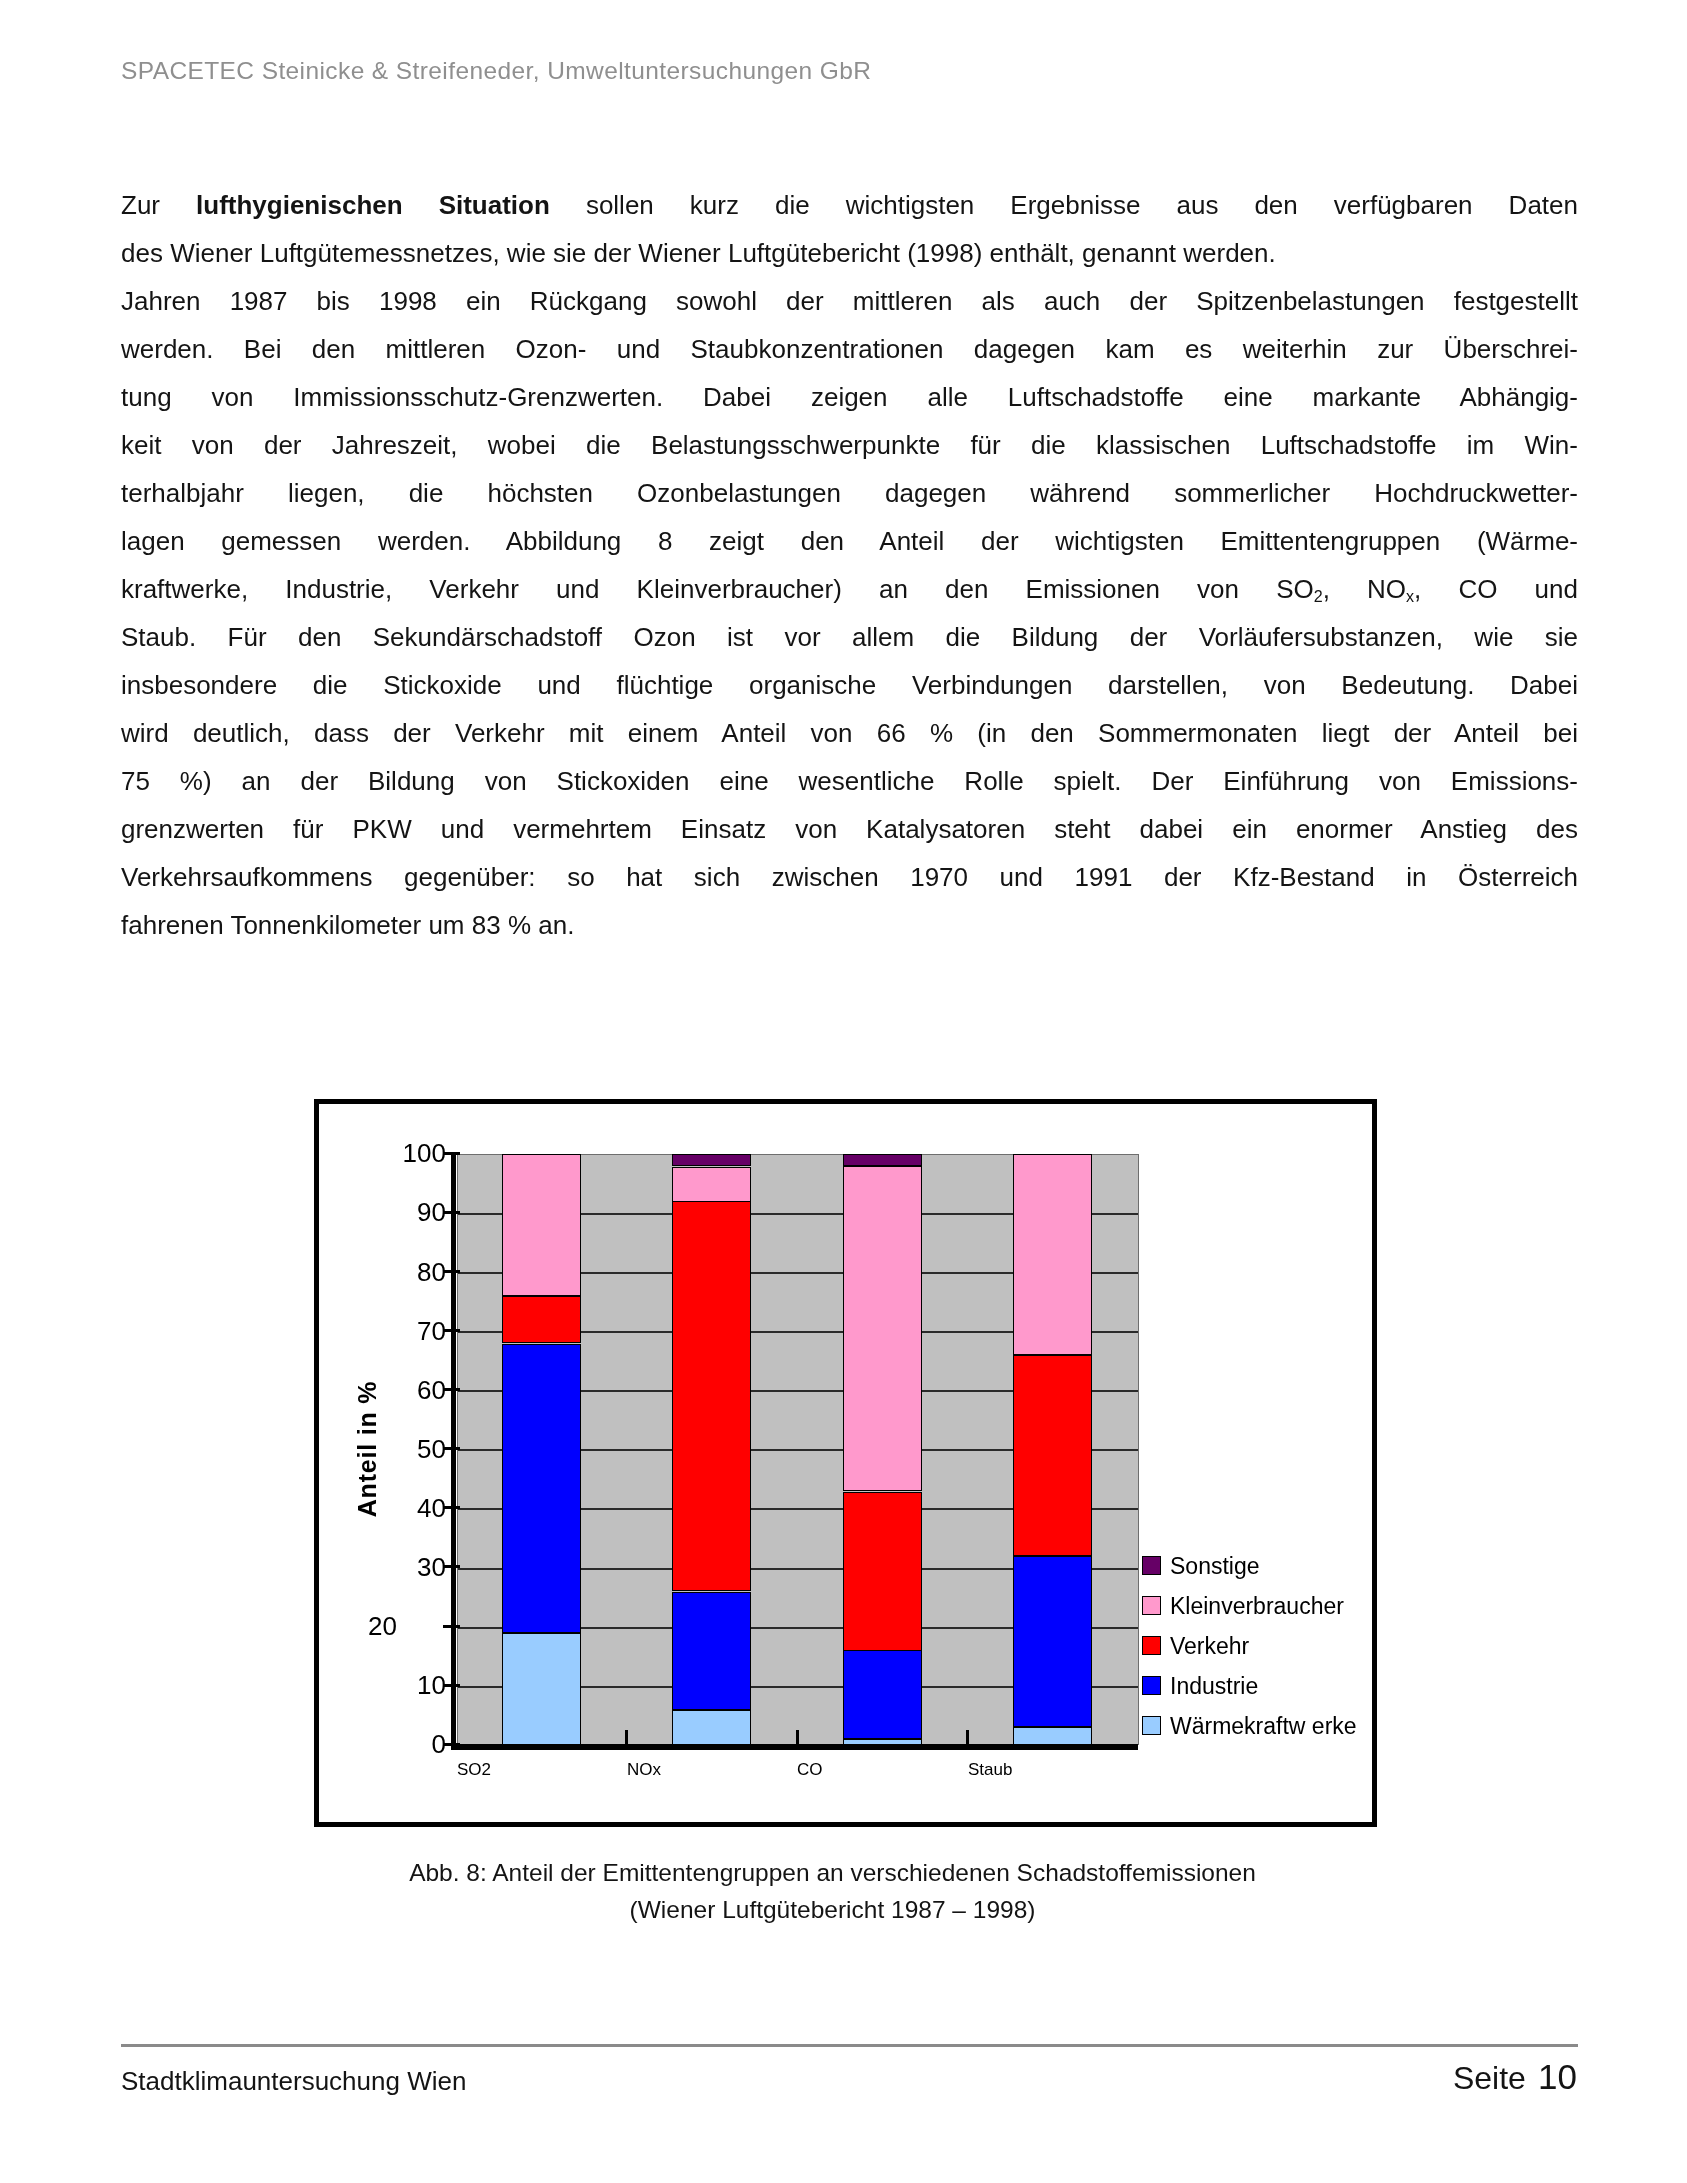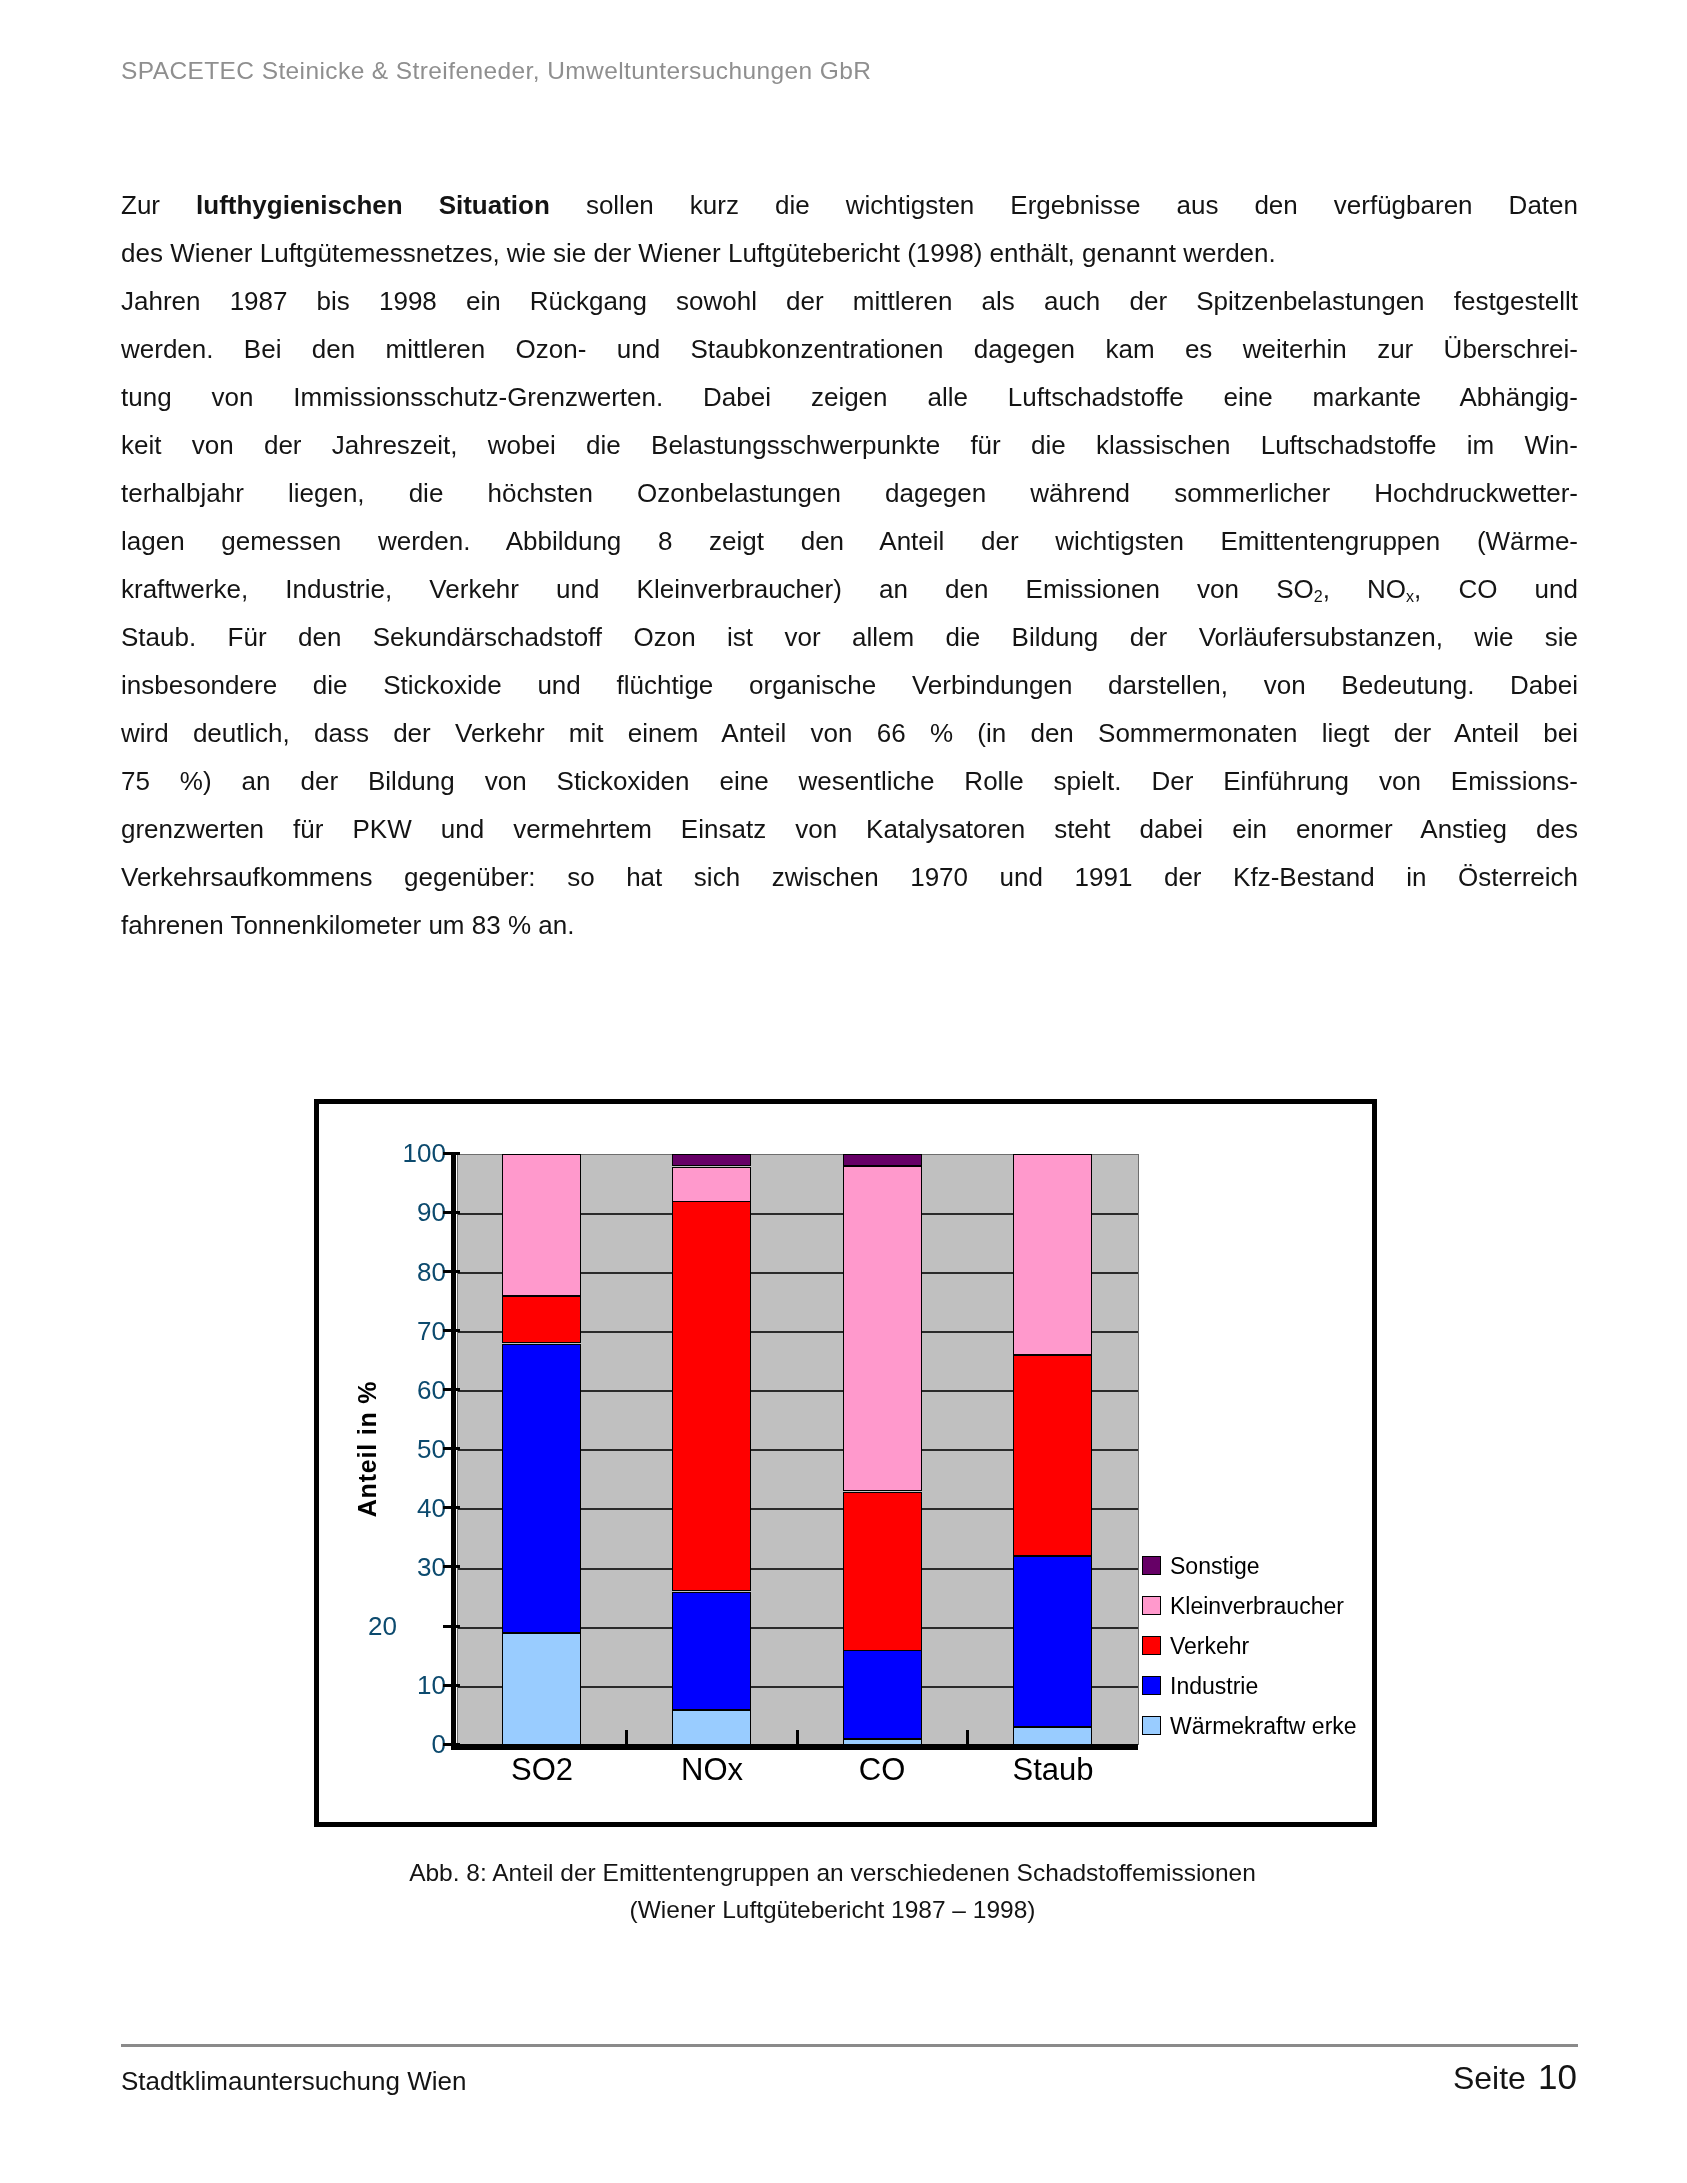--- a/index.html
+++ b/index.html
@@ -28,28 +28,28 @@
   }
   .chart{ position:absolute; left:0; top:0; width:1053px; height:718px; }
   .plot{
     position:absolute; left:138px; top:50px; width:682px; height:591px;
     background:#c0c0c0; border:0.8px solid #6e6e6e; box-sizing:border-box;
   }
   .gridline{ position:absolute; left:0; width:100%; height:1.7px; background:#2a2a2a; }
   .axis-y{ position:absolute; left:132px; top:48px; width:5px; height:598px; background:#000; }
   .axis-x{ position:absolute; left:132px; top:640px; width:687px; height:5.9px; background:#000; }
   .ytick-label{
-    position:absolute; width:127px; text-align:right; font-size:26px; color:#0c4a6e;
+    position:absolute; width:127px; text-align:right; font-size:26px; color:#000000;
     height:29px; line-height:29px; left:0;
   }
   .ytick-mark{ position:absolute; width:17px; height:3.4px; background:#000; left:124px; }
   .xtick-mark{ position:absolute; width:3.4px; height:20px; background:#000; top:626px; }
   .xtick-label{
-    position:absolute; top:651px; height:29px; line-height:29px; text-align:center;
-    font-size:31px; color:#000;
+    position:absolute; top:651px; height:29px; line-height:29px; text-align:left;
+    font-size:17px; color:#000;
   }
   .bar{ position:absolute; width:79px; }
   .seg{ position:absolute; left:0; width:100%; border:1.7px solid #000; box-sizing:border-box; }
   .ytitle{
     position:absolute; left:48px; top:345px; transform:translate(-50%,-50%) rotate(-90deg);
     font-size:25px; font-weight:700; white-space:nowrap; color:#000; letter-spacing:0.8px;
   }
   .legend{ position:absolute; left:823px; top:448px; }
   .legend-item{ position:absolute; left:0; height:29px; }
   .legend-swatch{

